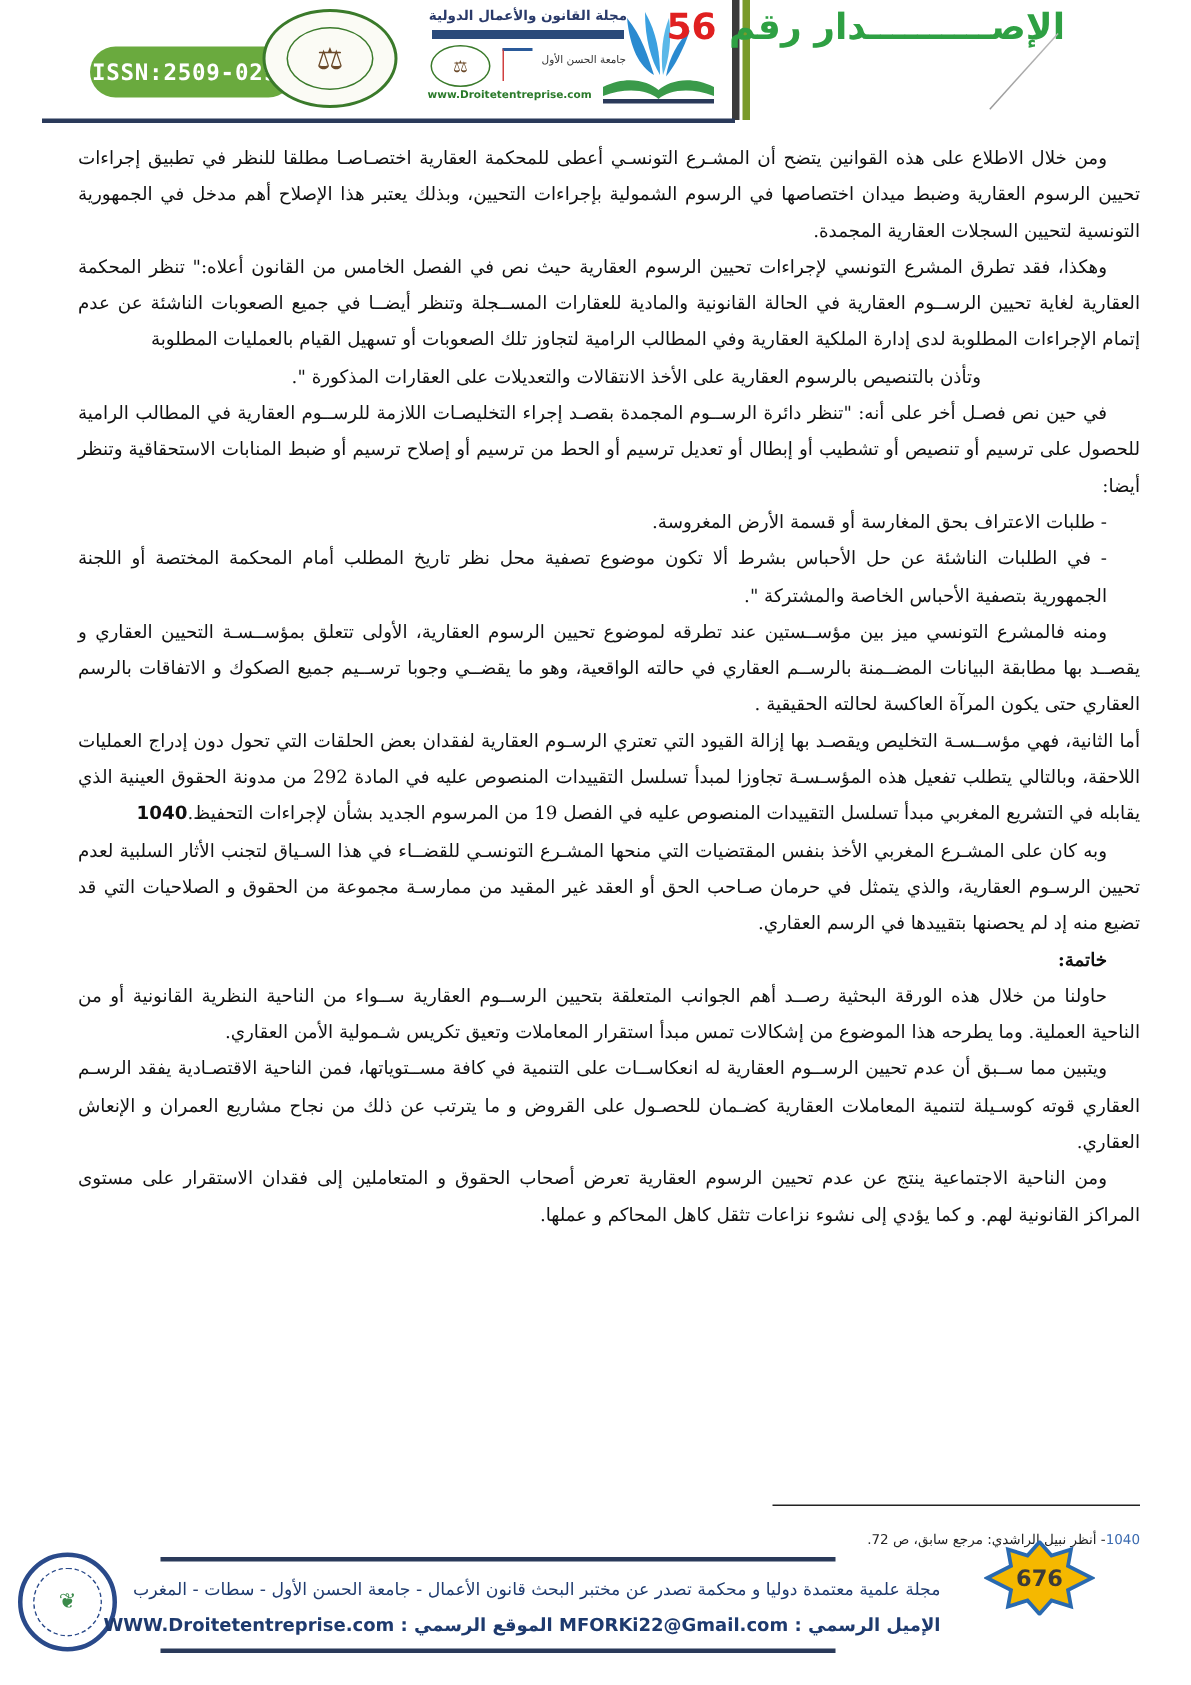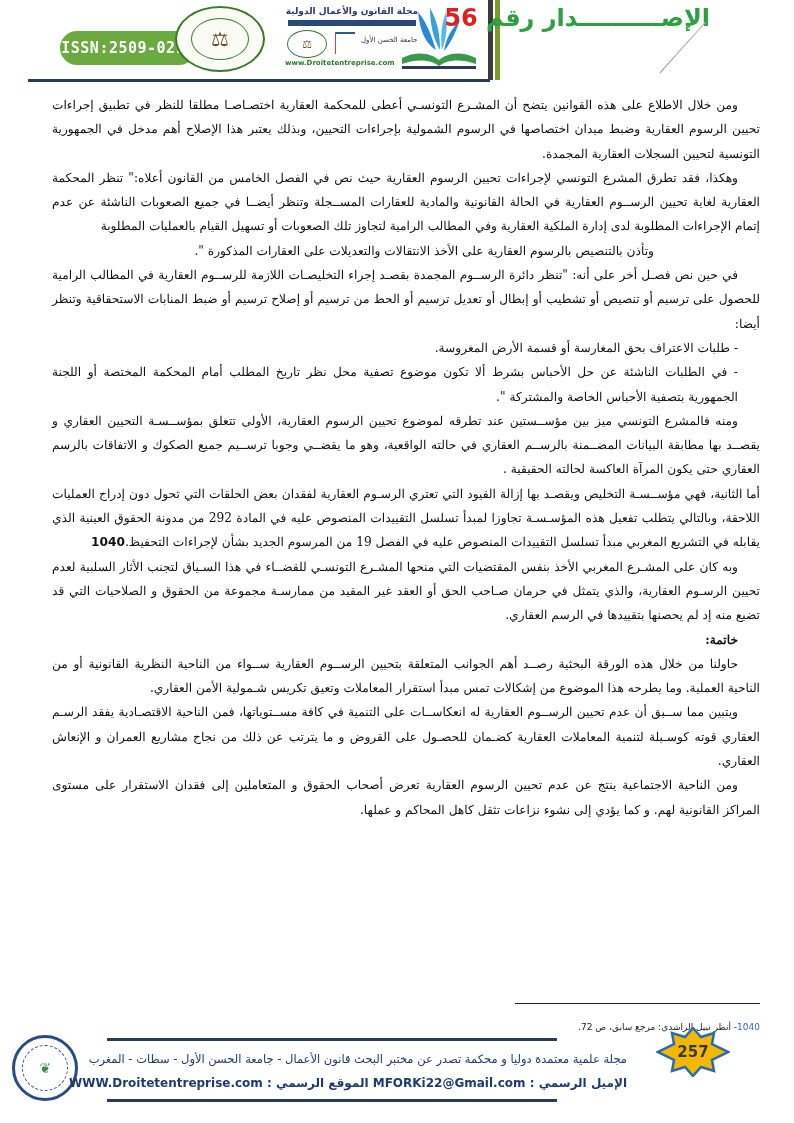--- a/index.html
+++ b/index.html
@@ -190,13 +190,13 @@
   <span>الإميل الرسمي :</span>
   <span class="ltr">MFORKi22@Gmail.com</span>
   <span>الموقع الرسمي :</span>
   <span class="ltr">WWW.Droitetentreprise.com</span>
 </div>
 <div class="footer-rule-bot"></div>
 
 <svg class="page-star" viewBox="0 0 74 50">
   <polygon points="37,1 45,10 58,6 56,17 72,25 56,33 58,44 45,40 37,49 29,40 16,44 18,33 2,25 18,17 16,6 29,10" fill="#f5b800" stroke="#2a6ab0" stroke-width="2.5"></polygon>
 </svg>
-<div class="page-num">257</div>
+<div class="page-num">676</div>
 
 </body></html>

